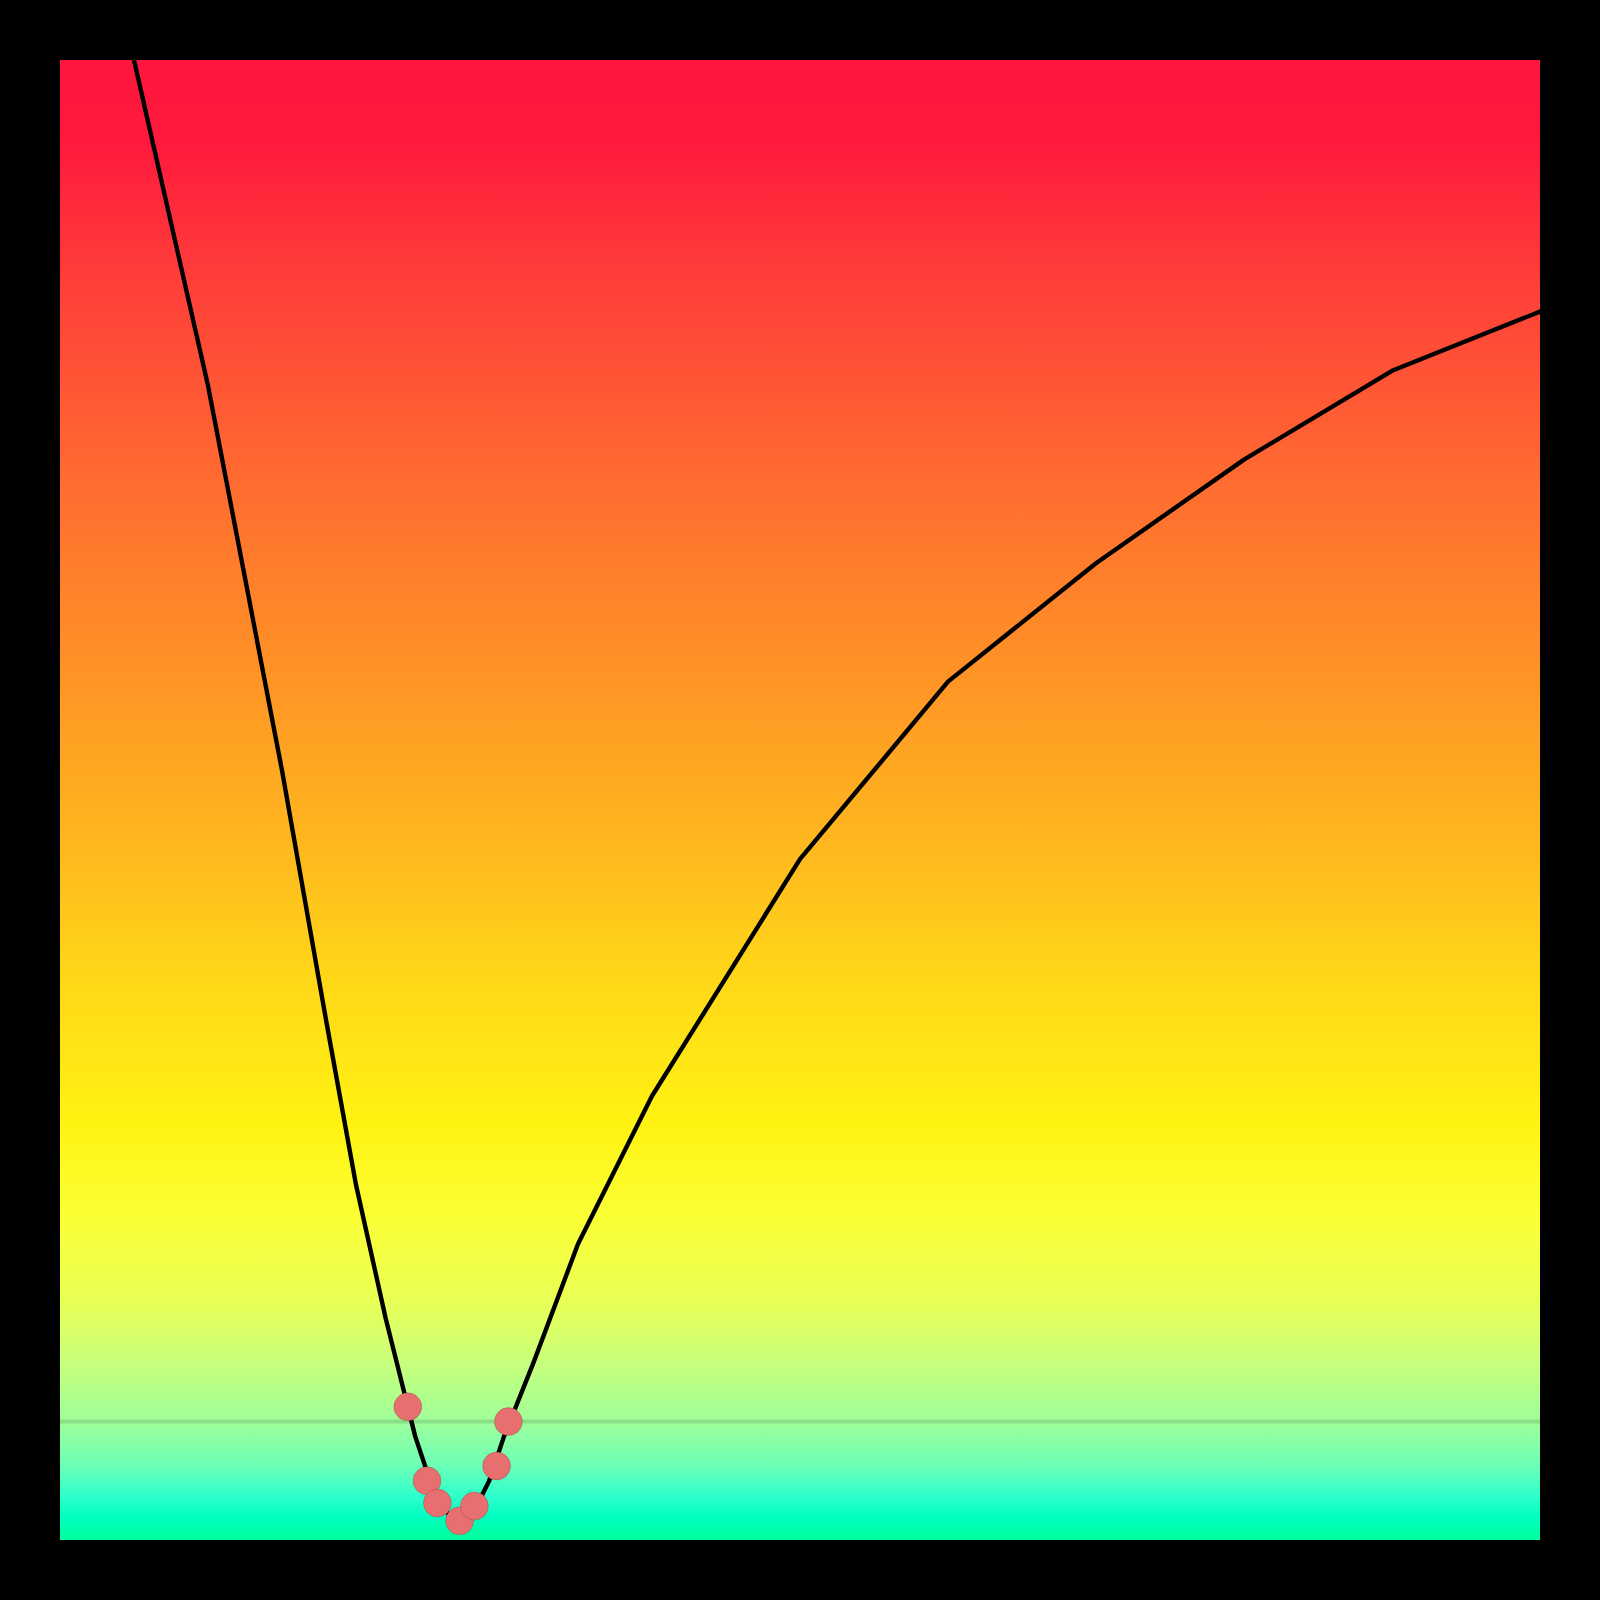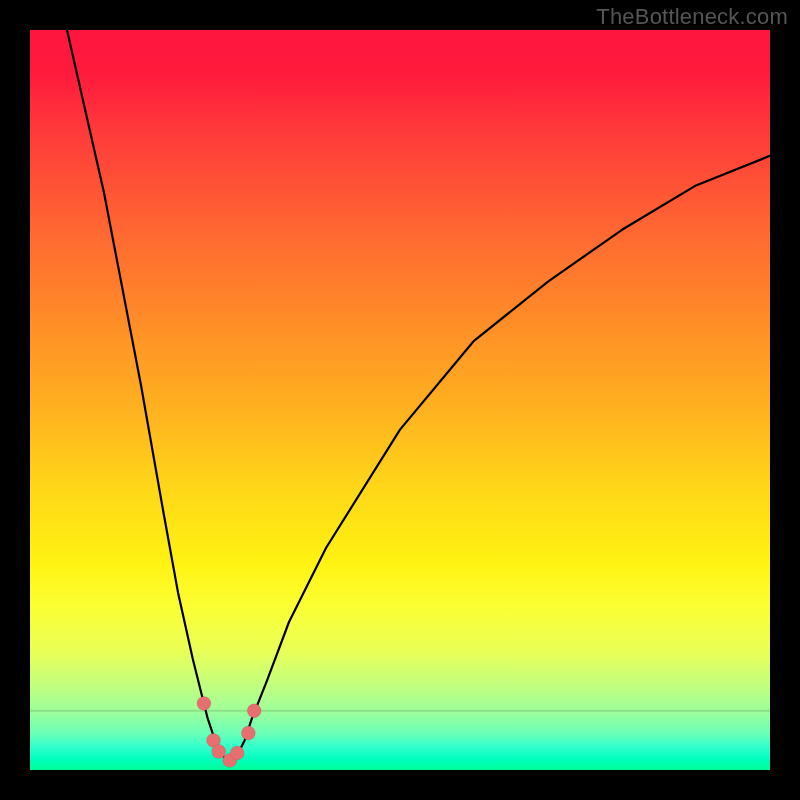--- a/index.html
+++ b/index.html
@@ -75,21 +75,20 @@
   .dot {
     fill: #e86f6f;
     stroke: rgba(0,0,0,0.15);
     stroke-width: 0.5;
   }
 </style>
 </head>
 <body>
 
 <div class="outer">
-  <div class="watermark">TheBottleneck.com</div>
 
   <div class="plot">
     <svg class="curve" viewBox="0 0 740 740">
       <path id="bandtop" class="bandtop" d="M0 680.8 L740 680.8"></path>
       <path id="mainpath" class="main" d="M37.0 0.0 L74.0 162.8 L111.0 355.2 L133.2 481.0 L148.0 562.4 L162.8 629.0 L177.6 688.2 L185.0 710.4 L192.4 725.2 L199.8 732.6 L207.2 725.2 L214.6 710.4 L222.0 688.2 L236.8 651.2 L259.0 592.0 L296.0 518.0 L370.0 399.6 L444.0 310.8 L518.0 251.6 L592.0 199.8 L666.0 155.4 L740.0 125.8"></path>
       <g id="dots">
           <circle cx="173.9" cy="673.4" r="7" class="dot"></circle>
           <circle cx="183.5" cy="710.4" r="7" class="dot"></circle>
           <circle cx="188.7" cy="721.5" r="7" class="dot"></circle>
           <circle cx="199.8" cy="730.4" r="7" class="dot"></circle>

